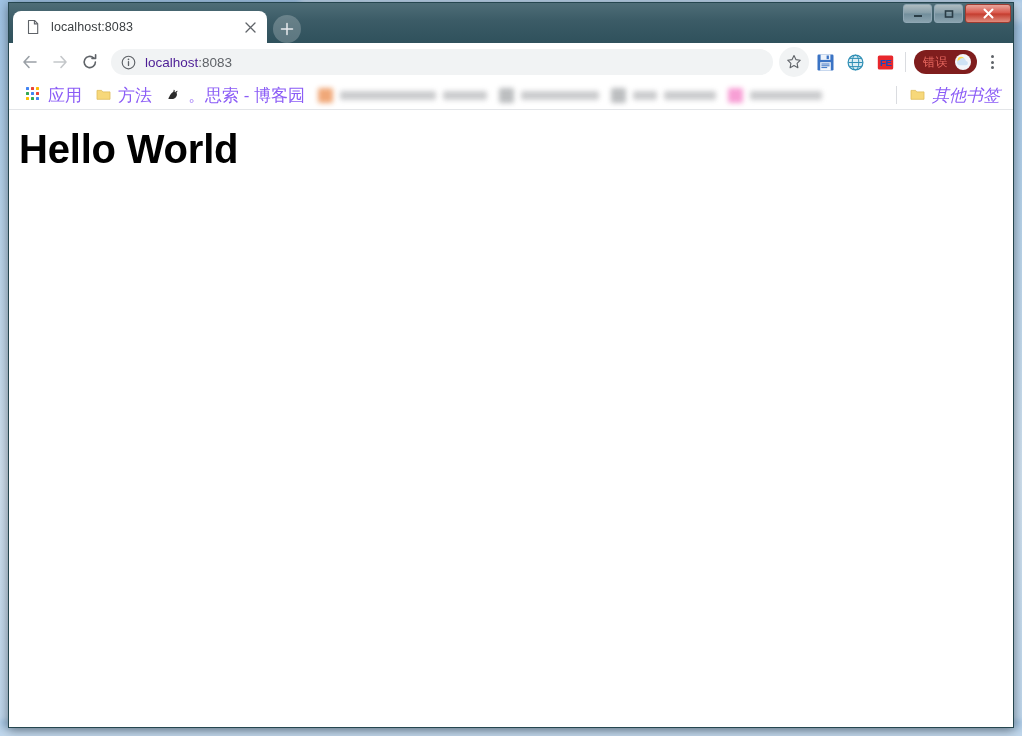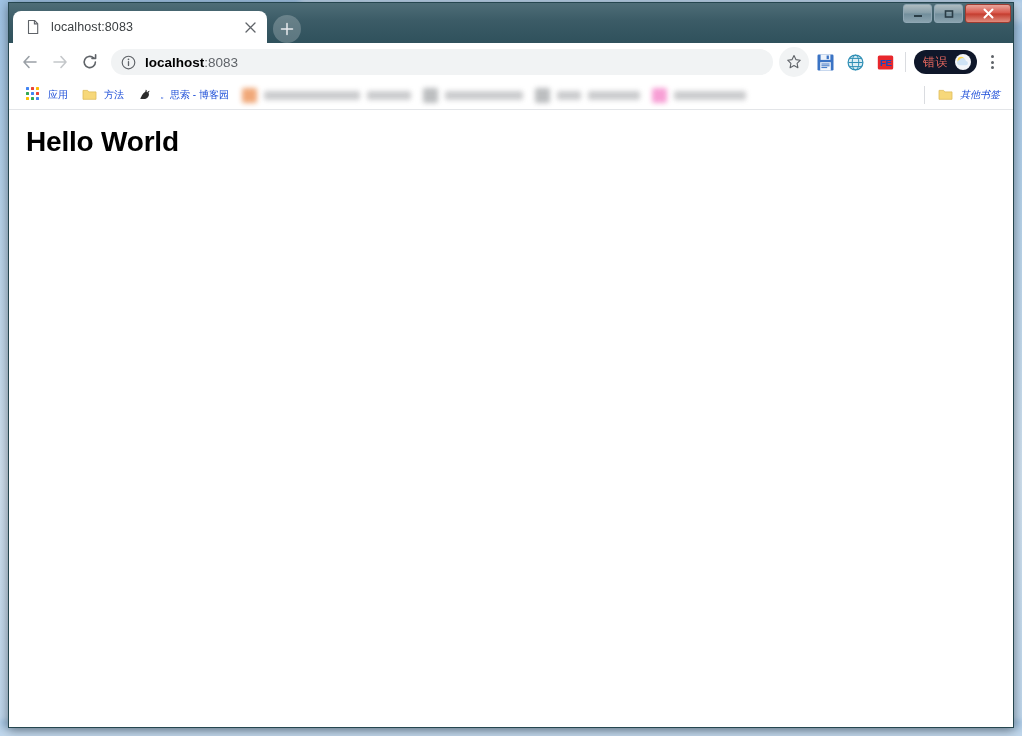--- a/index.html
+++ b/index.html
@@ -159,21 +159,21 @@
     padding: 0 10px;
     min-width: 0;
   }
   #omnibox .info-icon { flex: 0 0 auto; margin-right: 9px; display:flex; }
   #omnibox .url-text {
     font-size: 13.5px;
     color: #5f6368;
     white-space: nowrap;
     overflow: hidden;
   }
-  #omnibox .url-host { color: #000000; font-weight: bold; }
+  #omnibox .url-host { color: #4c1d95; }
 
   .tool-icon {
     width: 28px; height: 28px;
     flex: 0 0 auto;
     display: flex; align-items: center; justify-content: center;
     margin-left: 2px;
   }
   #star-btn {
     width: 30px; height: 30px;
     border-radius: 50%;
@@ -184,21 +184,21 @@
   }
   .tool-sep {
     width: 1px; height: 20px;
     background: #dadce0;
     margin: 0 6px;
     flex: 0 0 auto;
   }
   #ext-pill {
     height: 24px;
     border-radius: 12px;
-    background: #0f172a;
+    background: #7f1d1d;
     display: flex; align-items: center;
     padding: 0 5px 0 9px;
     gap: 6px;
     flex: 0 0 auto;
     margin-left: 2px;
   }
   #ext-pill .pill-text {
     font-size: 12px;
     color: #e8685f;
     letter-spacing: .5px;
@@ -226,22 +226,22 @@
   .bm {
     display: flex;
     align-items: center;
     gap: 6px;
     padding: 2px 7px;
     border-radius: 3px;
     flex: 0 0 auto;
     max-width: 170px;
   }
   .bm-label {
-    font-size: 10px;
-    color: #1d4ed8;
+    font-size: 17px;
+    color: #8b5cf6;
     white-space: nowrap;
   }
   .bm-icon { width: 16px; height: 16px; flex: 0 0 auto; display:flex; }
 
   
   .bm-blur {
     display: flex; align-items: center; gap: 7px;
     padding: 2px 6px;
     flex: 0 0 auto;
     filter: blur(2.6px);
@@ -269,27 +269,26 @@
   .apps-grid i { display:block; width:3px; height:3px; border-radius:.5px; }
 
   
   #viewport {
     flex: 1 1 auto;
     background: #ffffff;
     padding: 16px 8px 0 10px;
     overflow: hidden;
   }
   #page-heading {
-    font-size: 28px;
+    font-size: 40px;
     font-weight: bold;
     color: #000000;
     line-height: 1.15;
     letter-spacing: -0.2px;
     font-family: "Liberation Sans", sans-serif;
-    margin-left: 7px;
   }
 </style>
 </head>
 <body>
 
 <div id="desktop">
 
   <div id="bg-window">
     <div class="bg-row">
       <span class="bg-chip bg-sm"></span>

